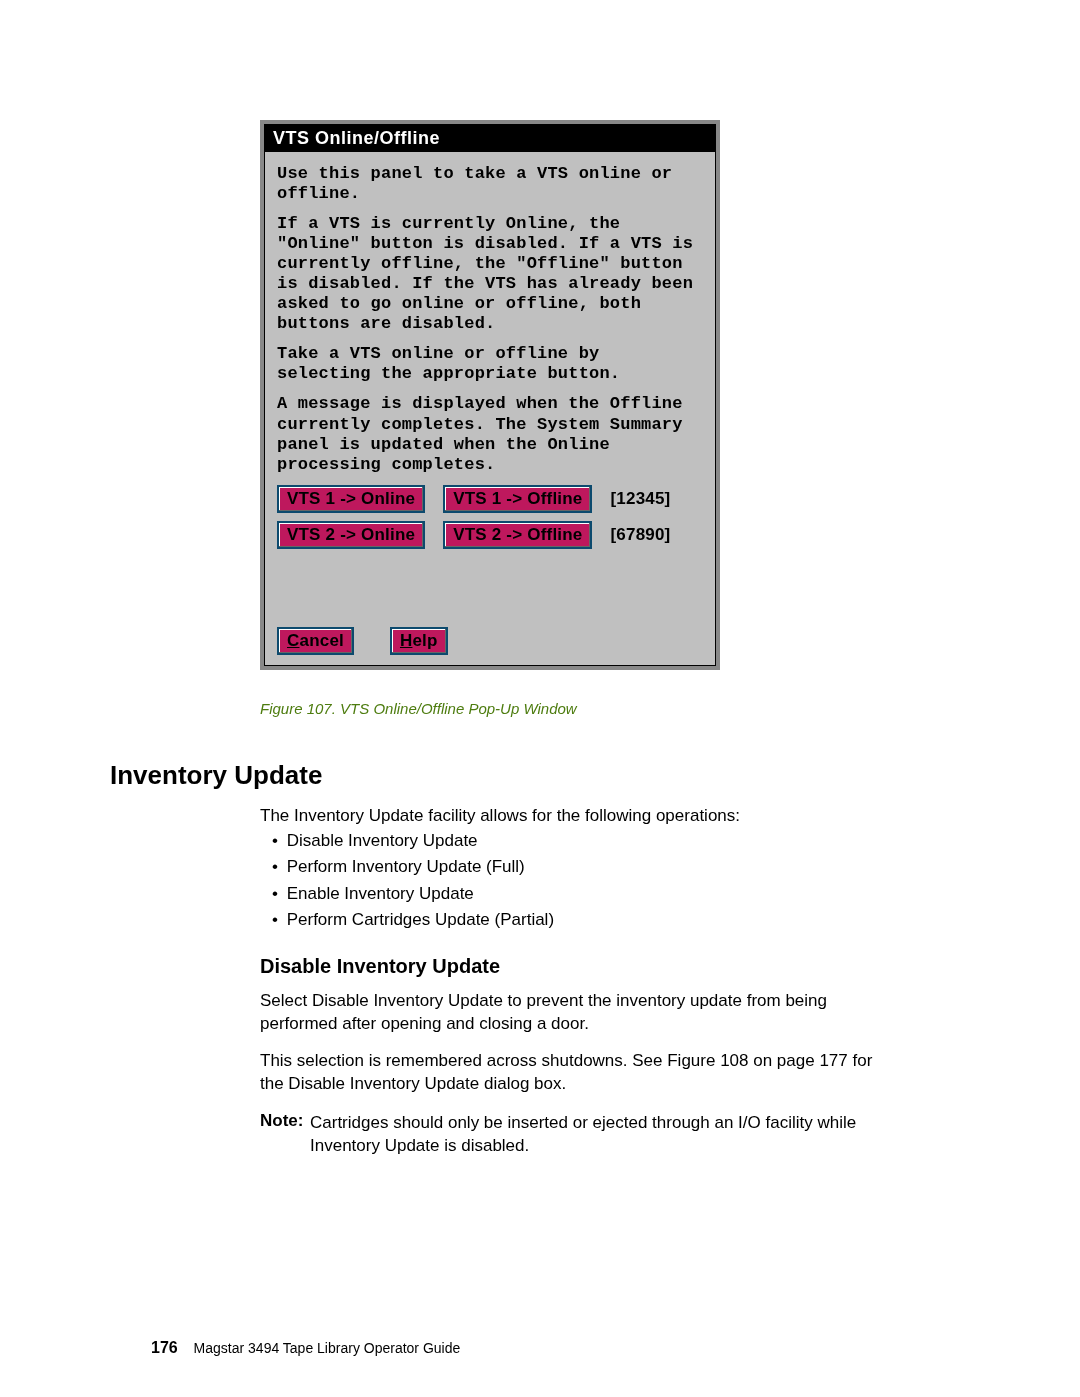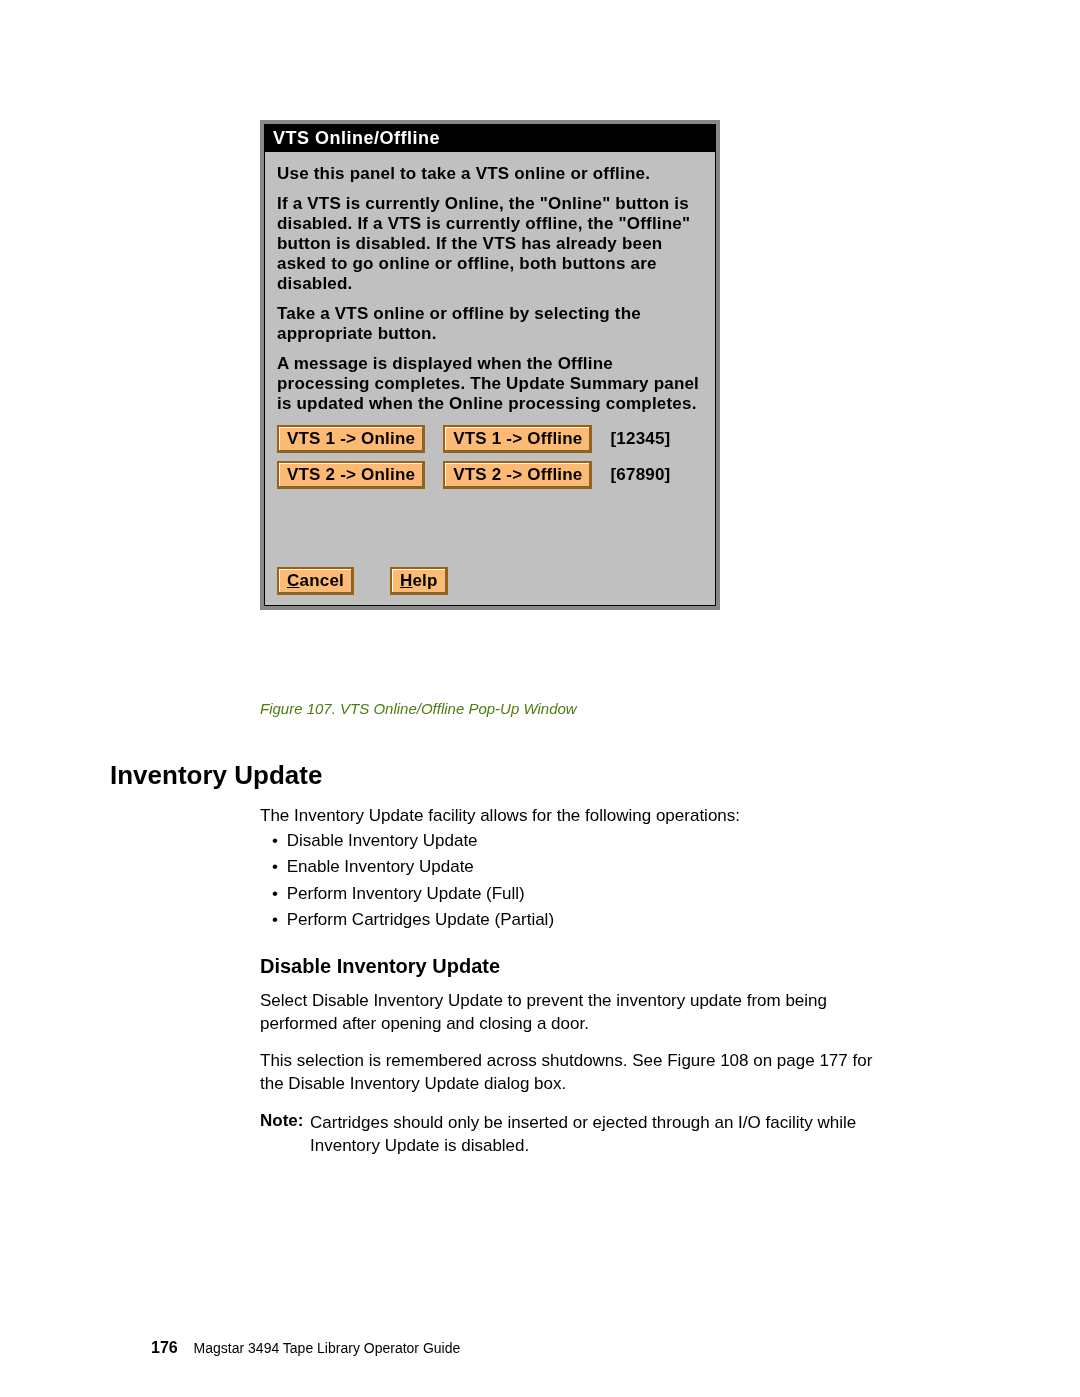--- a/index.html
+++ b/index.html
@@ -43,31 +43,32 @@
   .dialog-body {
     padding: 6px 12px 10px 12px;
     font-family: "Arial", sans-serif;
     font-size: 17px;
     font-weight: bold;
     line-height: 1.18;
     letter-spacing: 0.2px;
   }
   .dialog-body p {
     margin: 6px 0 10px 0;
+    font-family: Liberation Mono, monospace;
   }
   .btn-row {
     display: flex;
     align-items: center;
     gap: 18px;
     margin: 8px 0;
   }
   .os2-button {
     display: inline-block;
-    background: #fdba74;
-    border: 2px solid #a16207;
+    background: #be185d;
+    border: 2px solid #0c4a6e;
     padding: 2px 8px;
     font-weight: bold;
     font-size: 17px;
     font-family: "Arial", sans-serif;
     cursor: pointer;
     box-shadow: inset -1px -1px 0 #666, inset 1px 1px 0 #fff;
     white-space: nowrap;
   }
   .btn-code {
     font-weight: bold;
@@ -163,21 +164,21 @@
 
 <div class="page">
 
   <div class="dialog-outer">
     <div class="dialog-inner">
       <div class="dialog-title">VTS Online/Offline</div>
       <div class="dialog-body">
         <p>Use this panel to take a VTS online or offline.</p>
         <p>If a VTS is currently Online, the "Online" button is disabled. If a VTS is currently offline, the "Offline" button is disabled. If the VTS has already been asked to go online or offline, both buttons are disabled.</p>
         <p>Take a VTS online or offline by selecting the appropriate button.</p>
-        <p>A message is displayed when the Offline processing completes. The Update Summary panel is updated when the Online processing completes.</p>
+        <p>A message is displayed when the Offline currently completes. The System Summary panel is updated when the Online processing completes.</p>
 
         <div class="btn-row">
           <span class="os2-button">VTS 1 -&gt; Online</span>
           <span class="os2-button">VTS 1 -&gt; Offline</span>
           <span class="btn-code">[12345]</span>
         </div>
         <div class="btn-row">
           <span class="os2-button">VTS 2 -&gt; Online</span>
           <span class="os2-button">VTS 2 -&gt; Offline</span>
           <span class="btn-code">[67890]</span>
@@ -194,22 +195,22 @@
   </div>
 
   <div class="figure-caption">Figure 107. VTS Online/Offline Pop-Up Window</div>
 
   <div class="section-heading">Inventory Update</div>
 
   <div class="body-text intro-line">The Inventory Update facility allows for the following operations:</div>
 
   <div class="bullets">
     <div>Disable Inventory Update</div>
+    <div>Perform Inventory Update (Full)</div>
     <div>Enable Inventory Update</div>
-    <div>Perform Inventory Update (Full)</div>
     <div>Perform Cartridges Update (Partial)</div>
   </div>
 
   <div class="subheading">Disable Inventory Update</div>
 
   <div class="body-text para1">Select Disable Inventory Update to prevent the inventory update from being performed after opening and closing a door.</div>
   <div class="body-text para2">This selection is remembered across shutdowns. See Figure 108 on page 177 for the Disable Inventory Update dialog box.</div>
 
   <div class="note-block">
     <span class="note-label">Note:</span>

